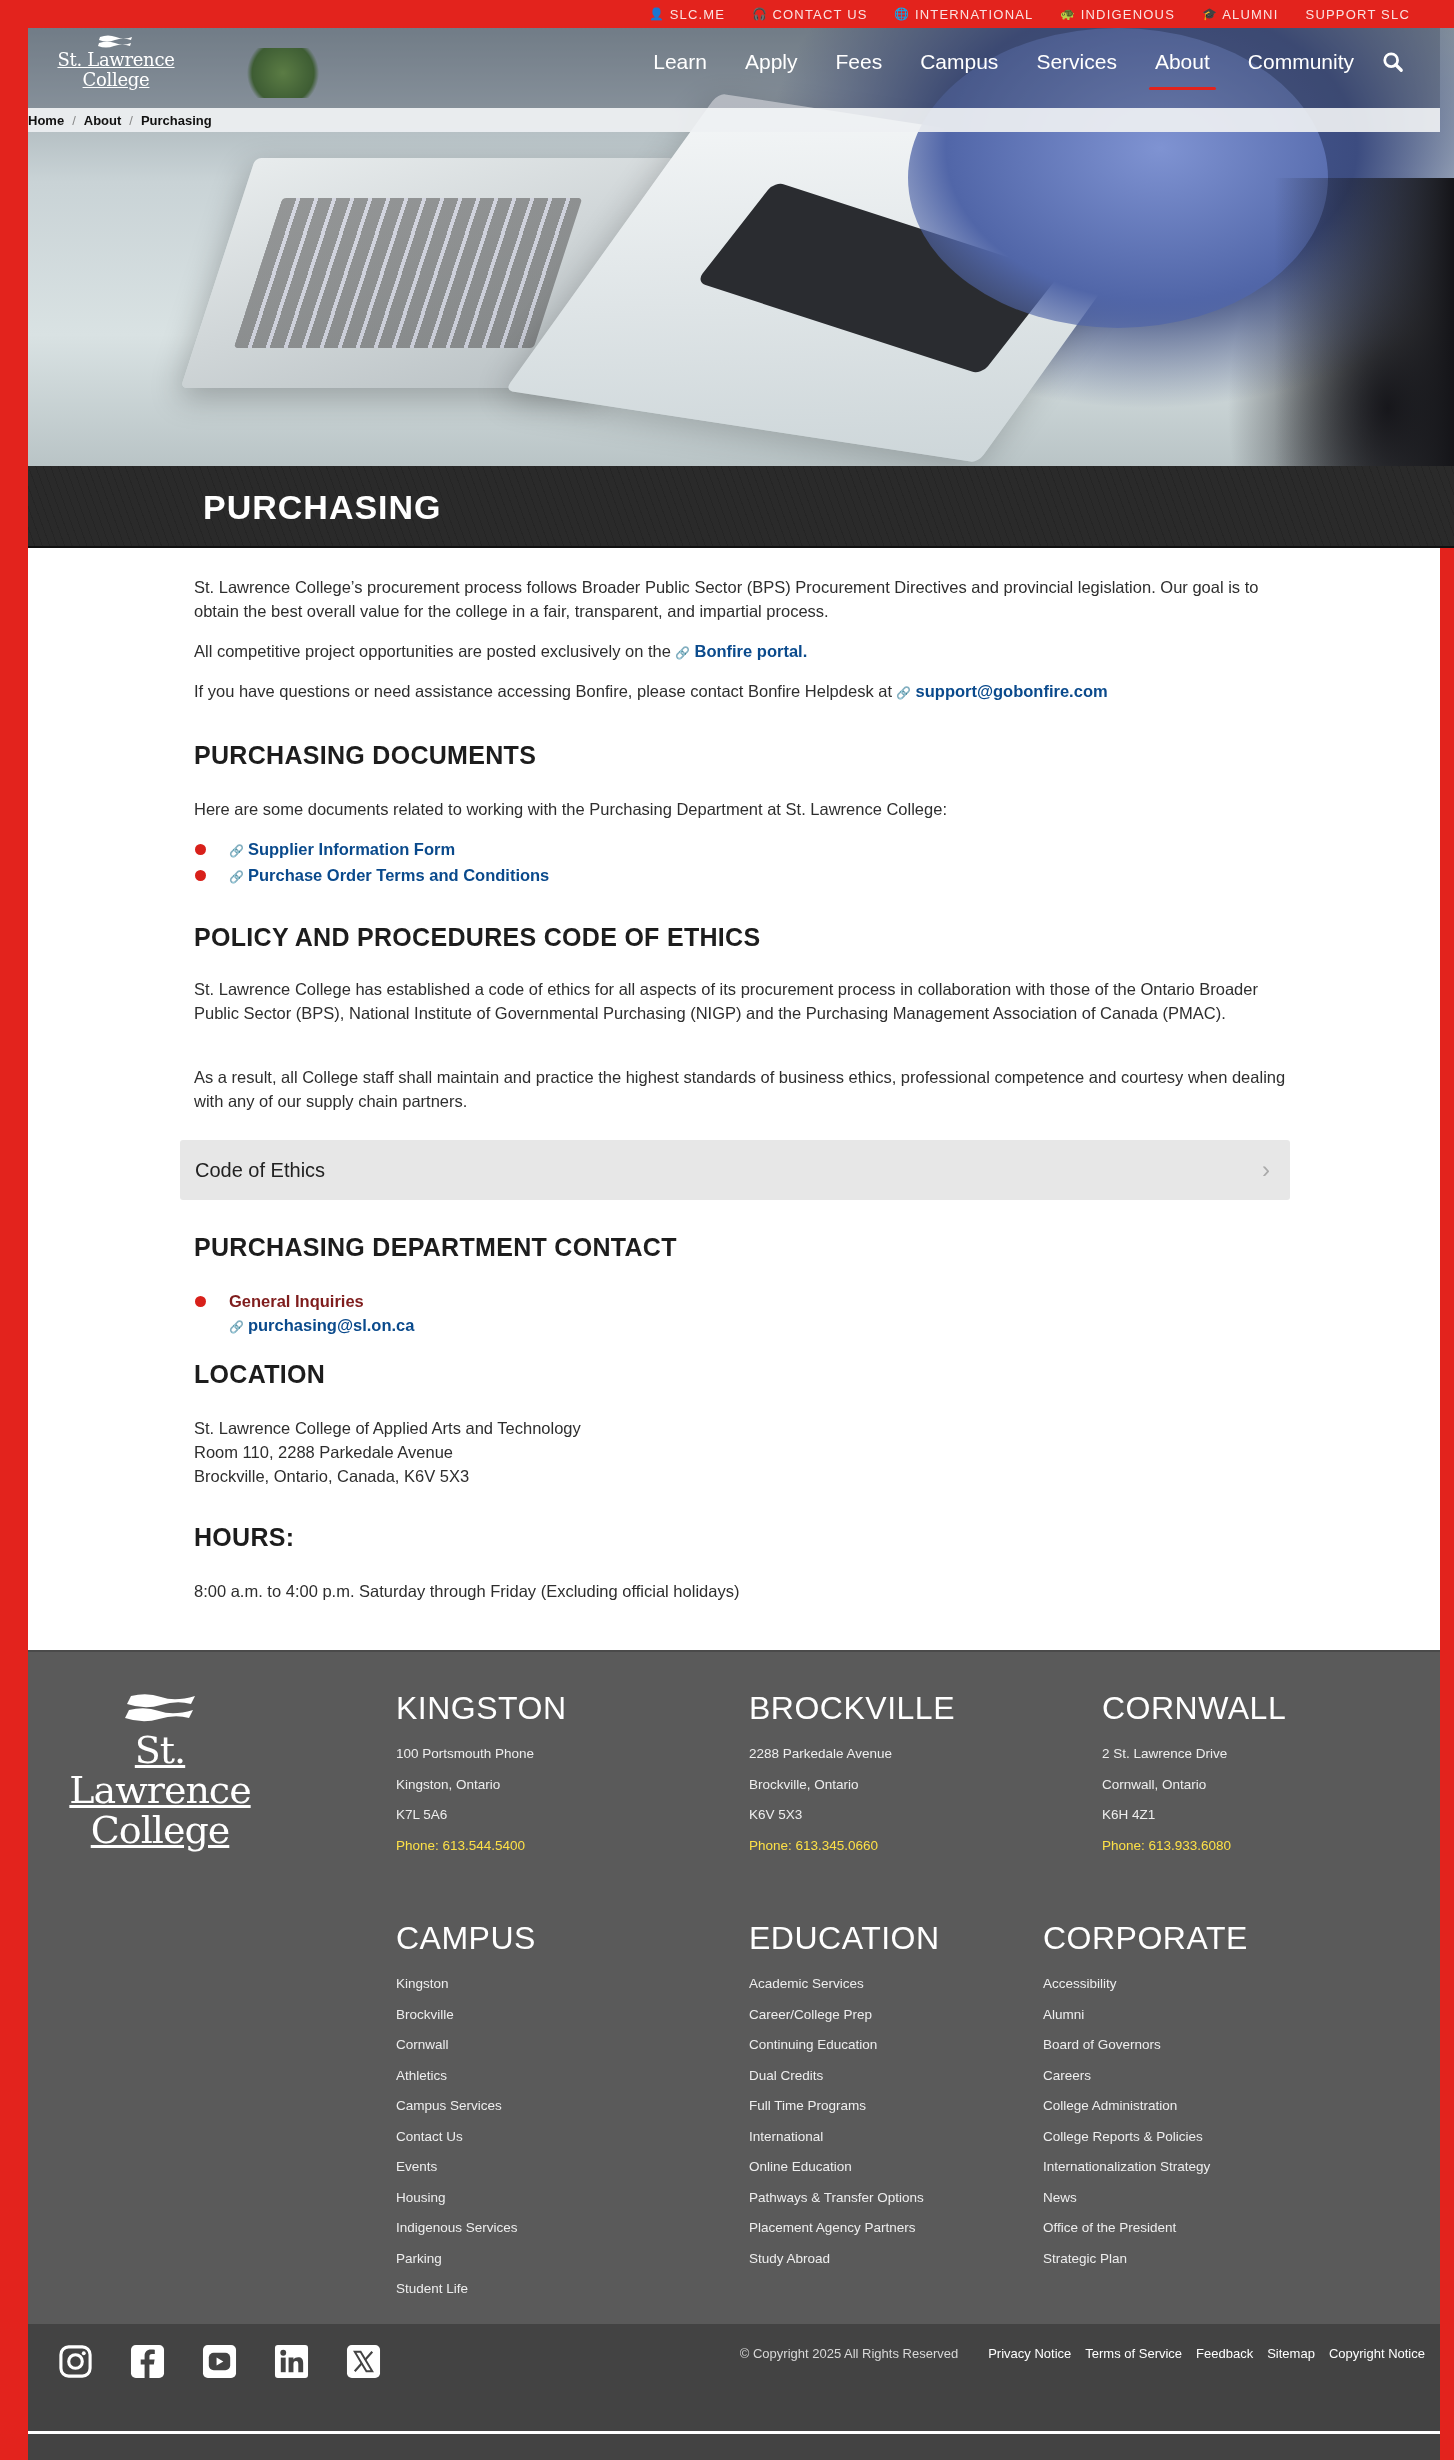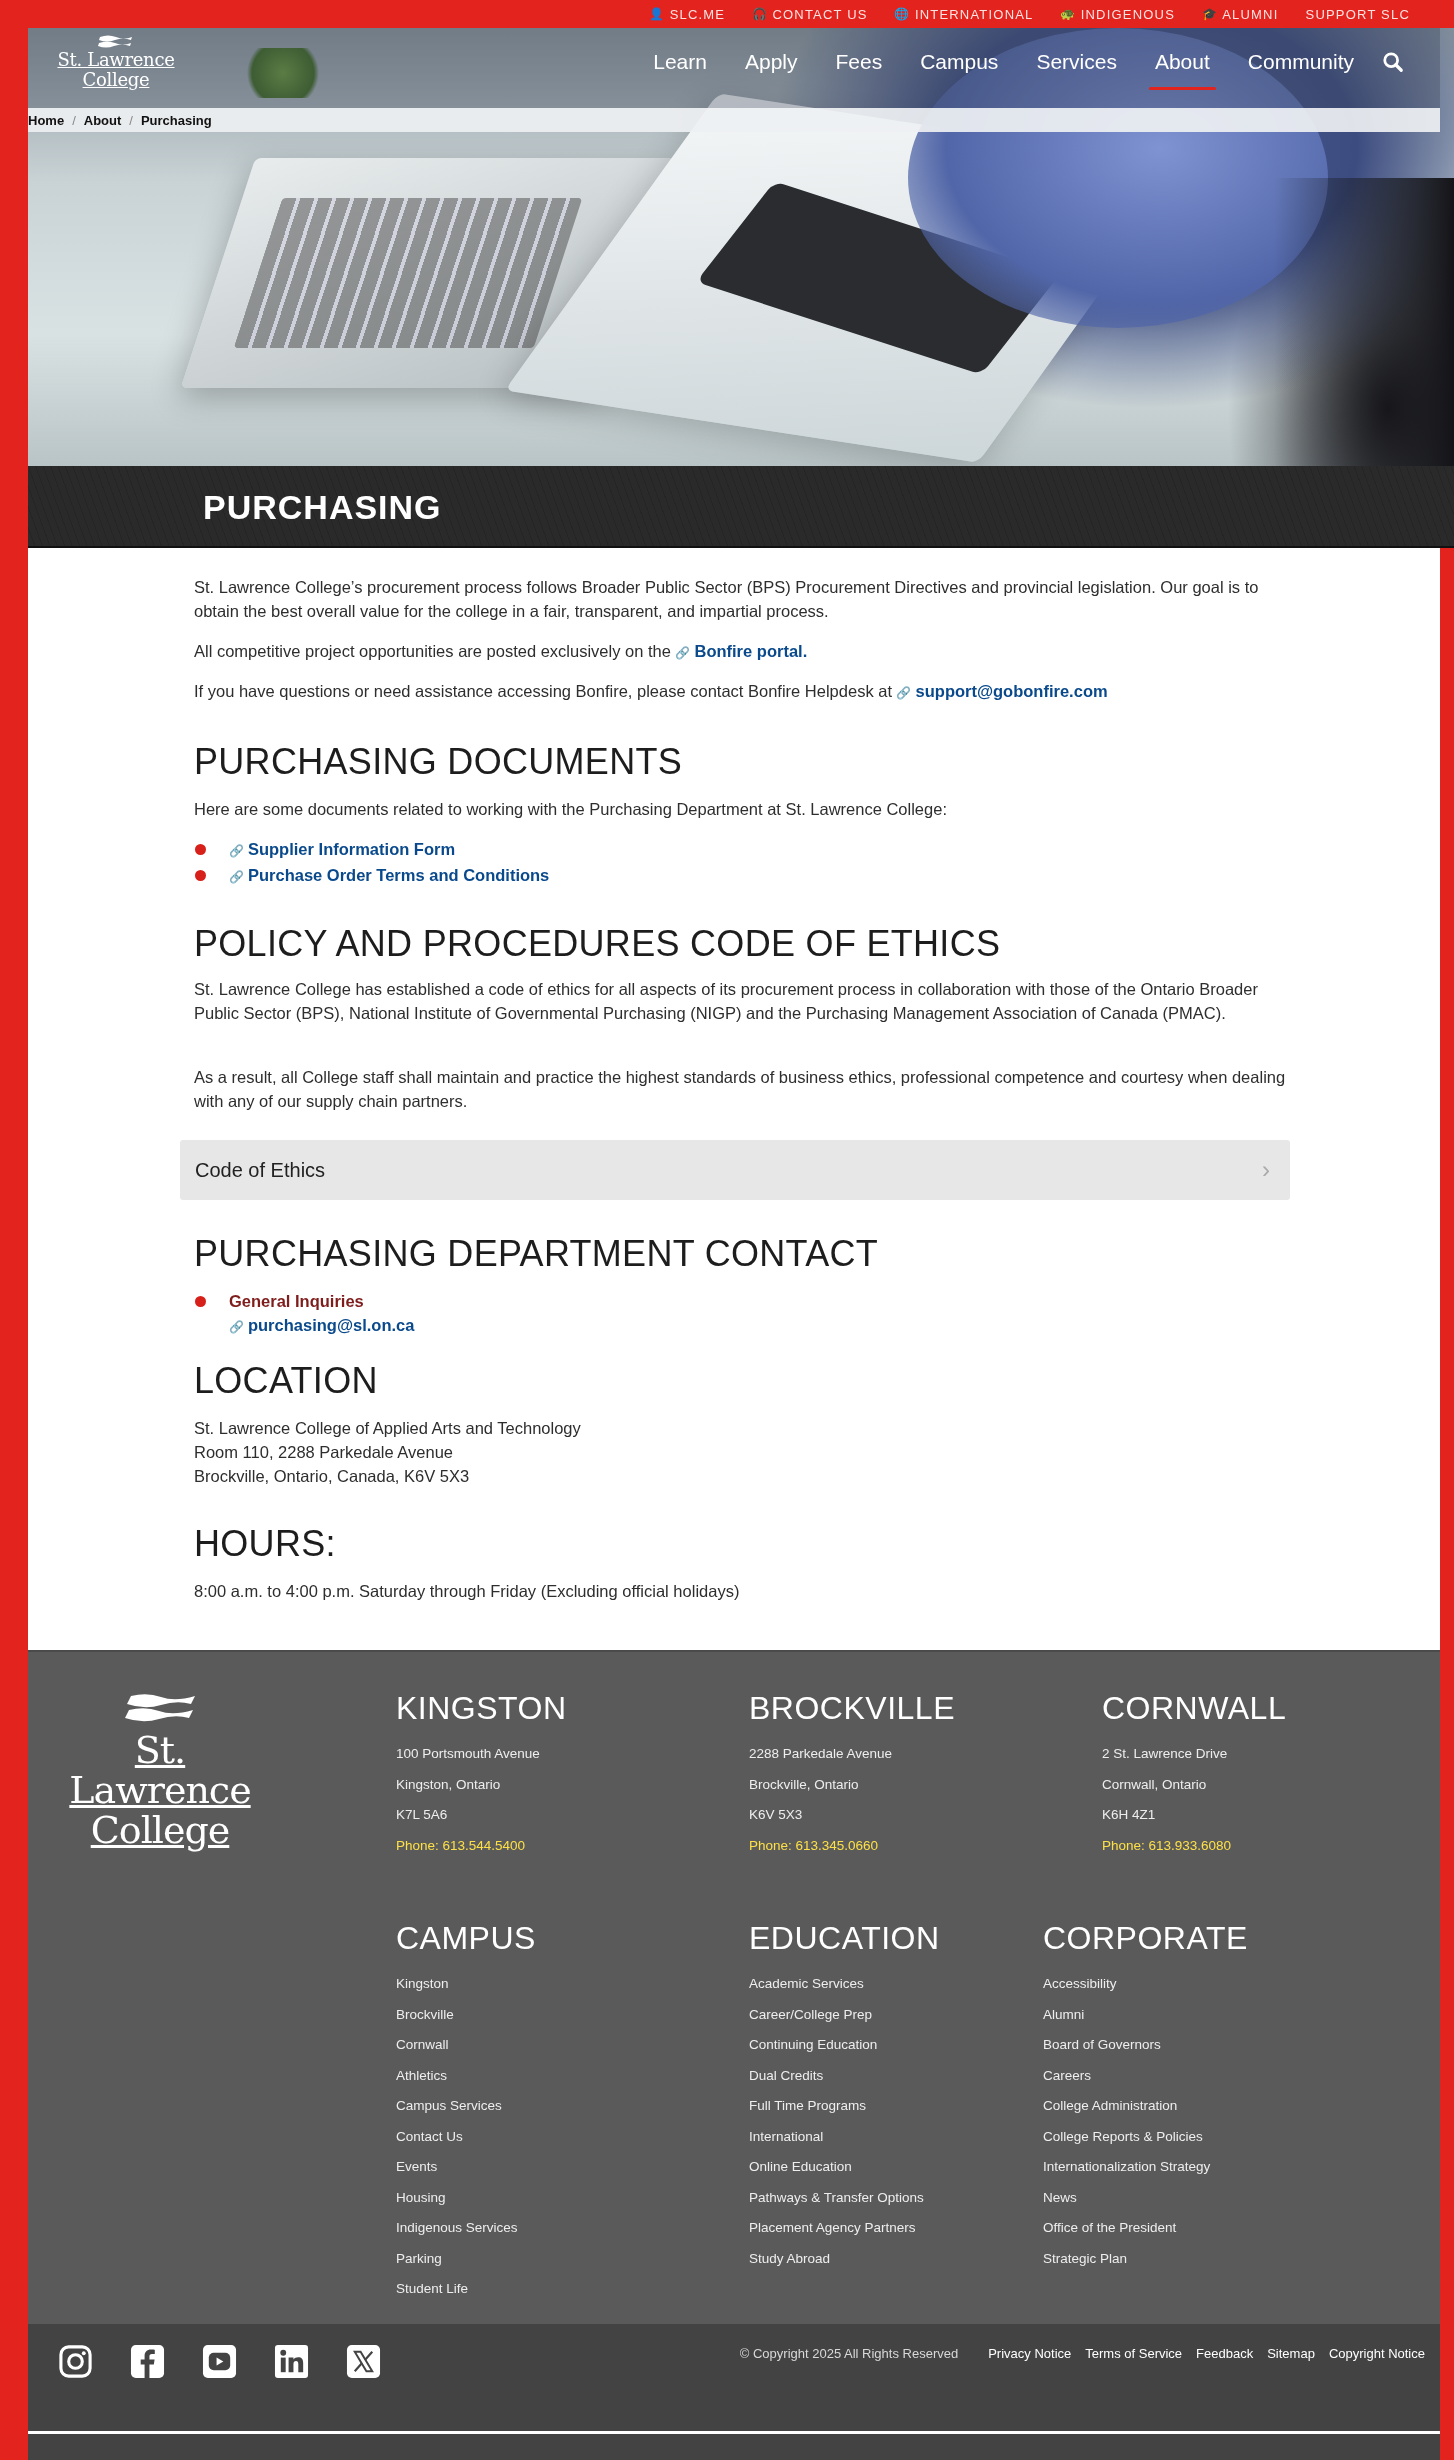--- a/index.html
+++ b/index.html
@@ -39,21 +39,21 @@
 
 .titleband{position:absolute;left:28px;top:466px;width:1426px;height:82px;background:
   repeating-linear-gradient(70deg,#2a2a2a 0 6px,#252525 6px 7px);border-bottom:2px solid #111}
 .titleband h1{position:absolute;left:175px;top:22px;color:#fff;font-size:34px;font-weight:bold;letter-spacing:1px}
 
 .main{position:absolute;left:28px;top:548px;width:1412px;height:1102px;background:#fff}
 .content{position:absolute;left:166px;top:0;width:1110px;color:#2e2e2e}
 .p{font-size:16.5px;line-height:24px;position:absolute;left:0;width:1100px}
 .link{color:#0a4a8c;font-weight:bold;text-decoration:none}
 .link .chain{font-size:12px;font-weight:normal;margin-right:4px;color:#0a4a8c}
-h2{position:absolute;left:0;font-size:36px;font-weight:normal;color:#1d1d1d;letter-spacing:.3px}
+h2{position:absolute;left:0;font-size:25px;font-weight:bold;color:#1d1d1d;letter-spacing:.3px}
 .bullets{position:absolute;left:0;list-style:none}
 .bullets li{position:relative;padding-left:35px;font-size:16.5px;line-height:24px}
 .bullets li .dot{position:absolute;left:1px;top:7px;width:11px;height:11px;border-radius:50%;background:#d8201a}
 .accordion{position:absolute;left:-14px;top:592px;width:1110px;height:60px;background:#e7e7e7;border-radius:3px;display:flex;align-items:center;justify-content:space-between;padding:0 20px 0 15px;cursor:pointer}
 .accordion span{font-size:20px;color:#222}
 .accordion .chev{font-size:24px;color:#aaa}
 
 .footer{position:absolute;left:28px;top:1650px;width:1412px;height:674px;background:#5a5a5a;border-top:2px solid #4a4a4a}
 .flogo{position:absolute;left:22px;top:40px;width:220px;color:#fff;text-align:center}
 .flogo svg{display:block;margin:0 auto 6px}
@@ -192,21 +192,21 @@
       <svg width="78" height="32" viewBox="0 0 78 32">
         <path d="M10 4 Q26 0 40 5 T74 4 L70 12 Q56 8 40 13 T6 12 Z" fill="#fff"></path>
         <path d="M8 18 Q24 14 38 19 T72 18 L68 26 Q54 22 38 27 T4 26 Z" fill="#fff"></path>
       </svg>
       <span class="l1">St. Lawrence</span>
       <span class="l2">College</span>
     </a>
 
     <div class="fcol" style="left:368px;top:38px">
       <h3>KINGSTON</h3>
-      <span class="item">100 Portsmouth Avenue</span>
+      <span class="item">100 Portsmouth Phone</span>
       <span class="item">Kingston, Ontario</span>
       <span class="item">K7L 5A6</span>
       <a href="#" class="item phone">Phone: 613.544.5400</a>
     </div>
     <div class="fcol" style="left:721px;top:38px">
       <h3>BROCKVILLE</h3>
       <span class="item">2288 Parkedale Avenue</span>
       <span class="item">Brockville, Ontario</span>
       <span class="item">K6V 5X3</span>
       <a href="#" class="item phone">Phone: 613.345.0660</a>

